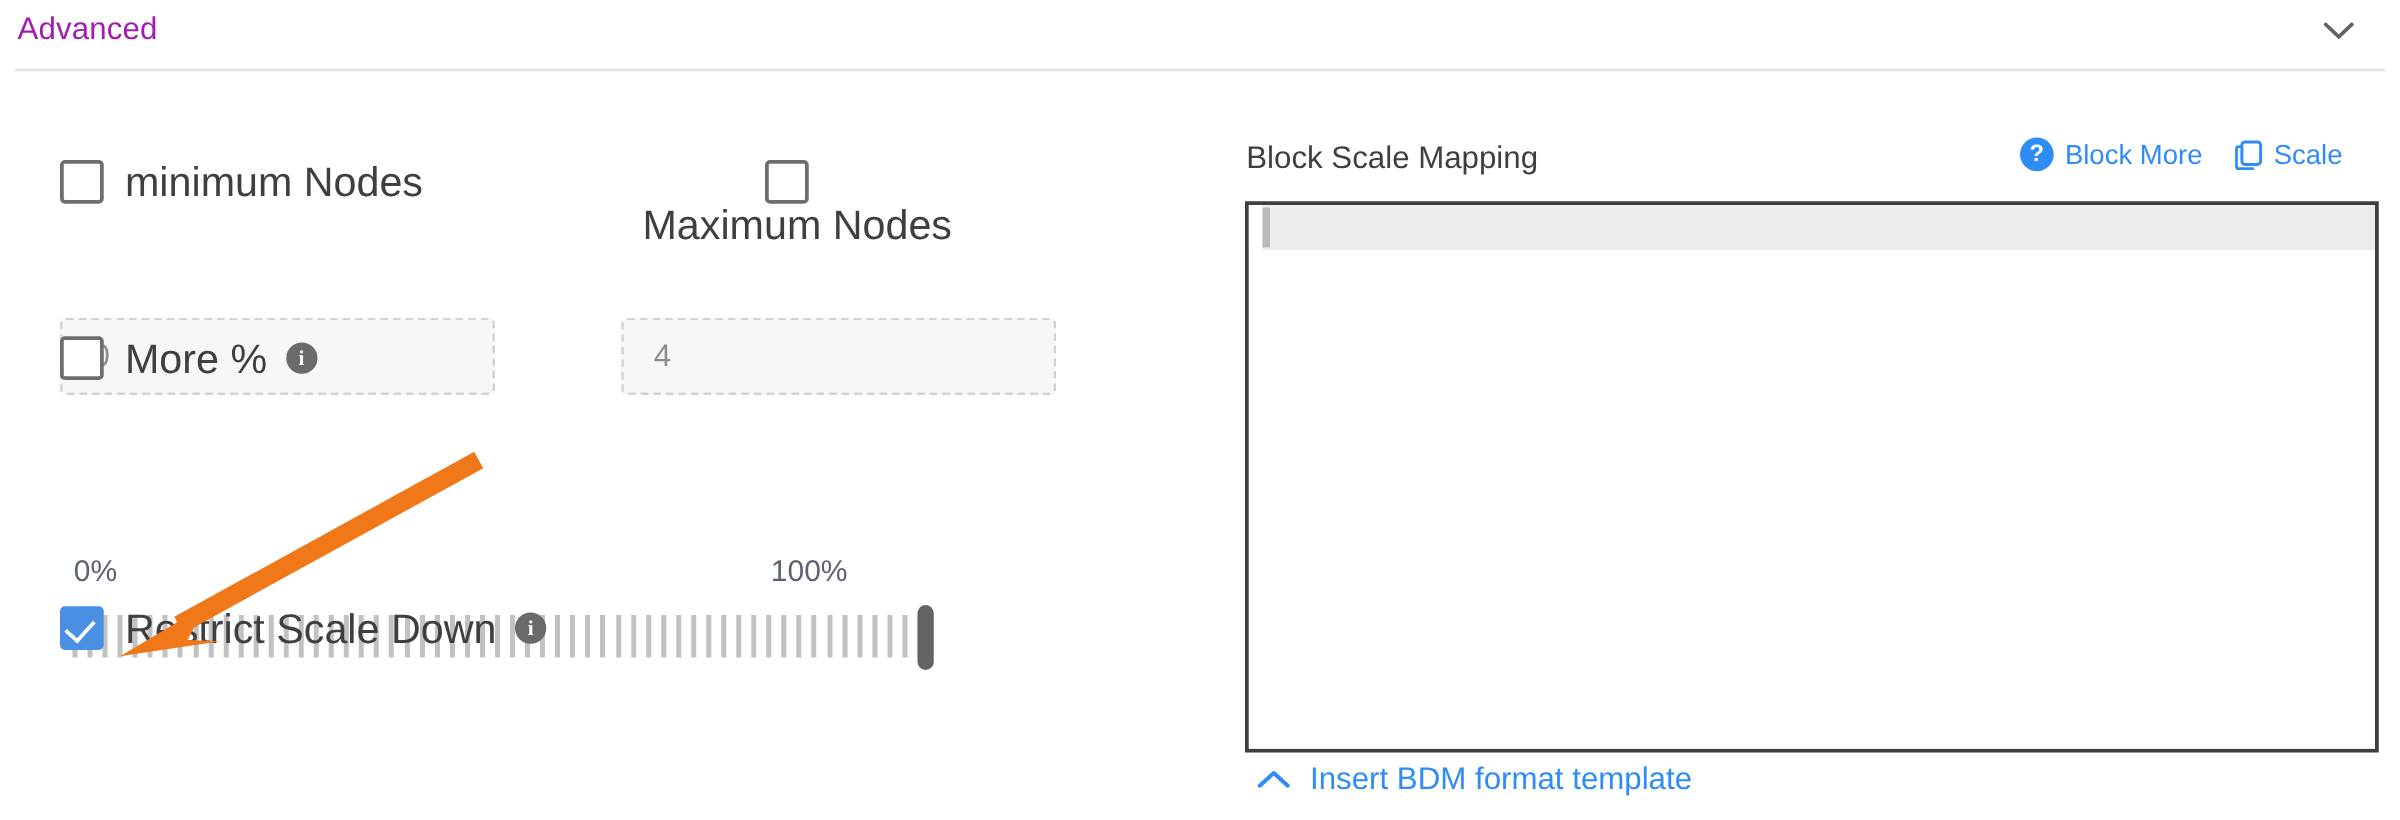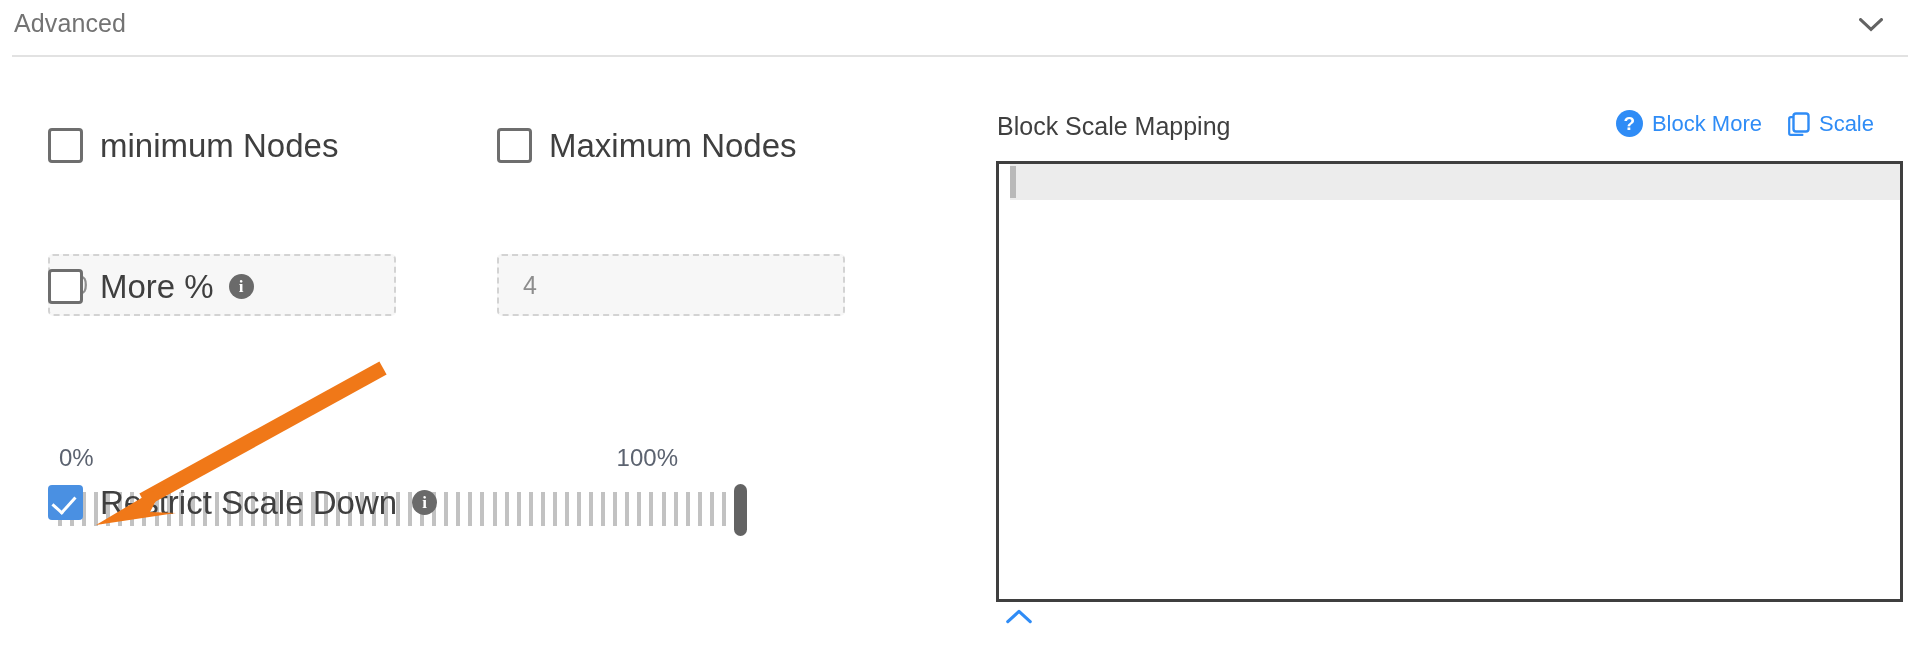--- a/index.html
+++ b/index.html
@@ -24,21 +24,21 @@
     width: 1920px;
     height: 56px;
     box-sizing: border-box;
   }
   .section-title {
     position: absolute;
     left: 14px;
     top: 9px;
     font-size: 25px;
     font-weight: 400;
-    color: #737373;
+    color: #a21caf;
     letter-spacing: .1px;
     white-space: nowrap;
   }
   .collapse-toggle {
     position: absolute;
     right: 30px;
     top: 8px;
     width: 38px;
     height: 34px;
     display: flex;
@@ -67,21 +67,21 @@
     width: 960px;
     height: 600px;
   }
 
   .cb-group {
     position: absolute;
     display: flex;
     align-items: center;
   }
   .cb-group.min { left: 48px; top: 72px; }
-  .cb-group.max { left: 497px; top: 72px; }
+  .cb-group.max { left: 497px; top: 72px; flex-direction: column; }
   .cb-group.spot { left: 48px; top: 213px; }
   .cb-group.restrict { left: 48px; top: 429px; }
 
   .checkbox {
     width: 35px;
     height: 35px;
     box-sizing: border-box;
     border: 3px solid #6e6e6e;
     border-radius: 4px;
     background: #ffffff;
@@ -440,18 +440,19 @@
     <div class="editor-gutter"></div>
     <div class="editor-caret"></div>
     <div class="editor-body"></div>
   </div>
 </div>
 
 <div class="insert-template">
   <svg class="chevron-up" viewBox="0 0 26 15">
     <path d="M1.8 12.6 L13 2.4 L24.2 12.6" stroke="#2f8cf6" stroke-width="3.2" fill="none" stroke-linecap="round" stroke-linejoin="round"></path>
   </svg>
+  <span>Insert BDM format template</span>
 </div>
 
 <svg class="annotation-arrow" viewBox="0 0 1920 656">
   <path d="M383 368 L143 500" stroke="#f07818" stroke-width="15" stroke-linecap="butt" fill="none"></path>
   <path d="M96 525 L165 484 L150 512 L176 513 Z" fill="#f07818"></path>
 </svg>
 
 </body></html>

